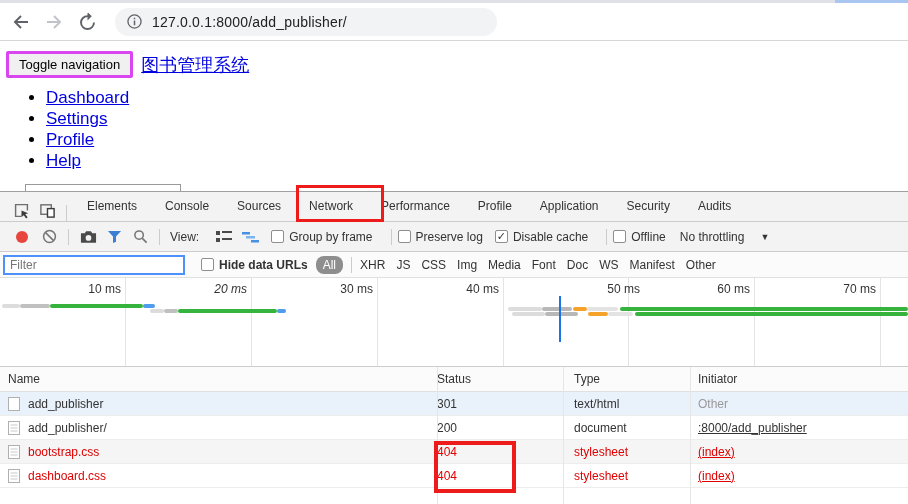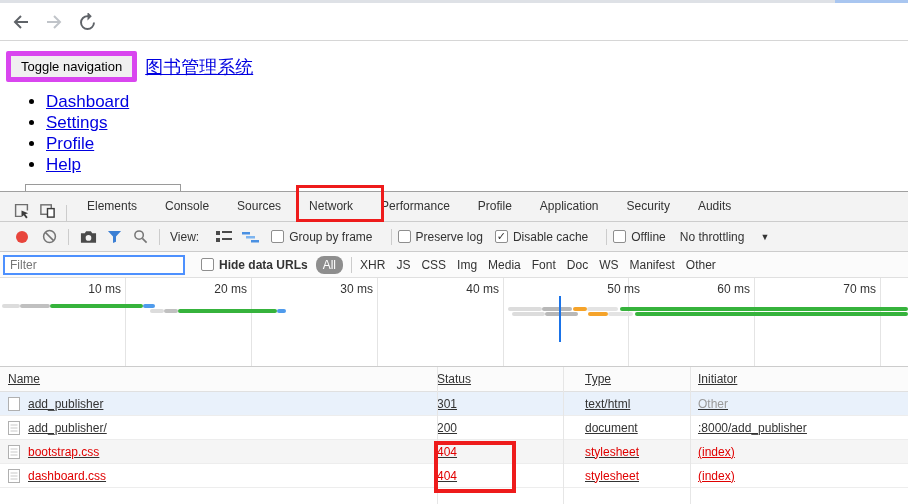--- a/index.html
+++ b/index.html
@@ -12,21 +12,21 @@
   .tabstrip .blue-seg { position:absolute; right:0; top:0; height:3px; width:73px; background:#a9c6f0; }
   .browser-bar { height:38px; background:#fff; display:flex; align-items:center; border-bottom:1px solid #d6d6d6; }
   .nav-btn { width:24px; height:24px; display:flex; align-items:center; justify-content:center; margin-left:9px; }
   .url-pill { margin-left:16px; width:382px; height:28px; background:#f1f3f4; border-radius:14px;
               display:flex; align-items:center; padding:0 12px; }
   .url-text { font-size:14px; color:#202124; margin-left:10px; letter-spacing:0.2px; }
 
   
   .page { position:relative; height:149px; background:#fff; }
   .page-header { display:flex; align-items:center; padding:10px 0 0 6px; }
-  .toggle-btn { font-size:13px; color:#000; background:#f0f0f0; border:5px solid #d946ef;
+  .toggle-btn { font-size:13px; color:#000; background:#f0f0f0; border:3px solid #d946ef;
                 border-radius:2px; padding:3px 10px; }
   .brand-link { margin-left:8px; font-size:18px; color:#0000e0; text-decoration:underline; }
   .page-nav { margin:11px 0 0 46px; list-style:disc; }
   .page-nav li { margin-bottom:4px; font-size:17px; line-height:17px; color:#000; }
   .page-nav a { color:#0000e0; text-decoration:underline; }
   .clipped-box { position:absolute; left:25px; top:143px; width:156px; height:10px;
                  border:1px solid #9a9a9a; border-bottom:none; background:#fff; }
 
   
   .devtools { position:absolute; left:0; top:191px; right:0; bottom:0; background:#fff;
@@ -55,31 +55,31 @@
                   padding:0 5px; outline:none; font-family:"Liberation Sans",sans-serif; color:#333; }
   .ftype { margin-right:11px; color:#333; white-space:nowrap; }
   .ftype.pill { background:#8e8e8e; color:#fff; border-radius:8px; padding:2px 7px; margin-right:8px; }
 
   .overview { position:relative; height:89px; border-bottom:1px solid #ccc; background:#fff; overflow:hidden; }
   .gridline { position:absolute; top:0; bottom:0; width:1px; background:#e4e4e4; }
   .tick-label { position:absolute; top:4px; width:56px; text-align:right; color:#333; font-size:12px; }
   .wseg { position:absolute; height:4px; border-radius:2px; }
   .dcl-line { position:absolute; width:2px; background:#1a73e8; }
 
-  .net-table { position:relative;text-decoration:underline; }
+  .net-table { position:relative; }
   .col-div { position:absolute; top:0; bottom:-120px; width:1px; background:#e6e6e6; z-index:1; }
   .thead { height:25px; background:#fbfbfb; border-bottom:1px solid #e0e0e0;
            display:flex; align-items:center; position:relative; }
   .th { color:#333; }
   .row { height:24px; display:flex; align-items:center; border-bottom:1px solid #ededed; position:relative; }
   .row.selected { background:#e9f1fb; }
   .row.striped { background:#f5f5f5; }
   .cell-name { width:437px; display:flex; align-items:center; padding-left:8px; }
   .cell-status { width:126px; }
-  .cell-type { width:127px; padding-left:22px; }
+  .cell-type { width:127px; padding-left:11px; }
   .cell-init { flex:1; padding-left:8px; }
   .doc-icon { margin-right:8px; flex:none; }
   .err { color:#e00000; }
   .err-link { color:#e00000; text-decoration:underline; }
   .init-link { color:#333; text-decoration:underline; }
   .init-other { color:#9a9a9a; }
 
   .annot { position:absolute; border:3px solid #ee1b1b; z-index:9; pointer-events:none; }
   .annot-network { left:296px; top:185px; width:88px; height:37px; }
   .annot-404 { left:434px; top:441px; width:82px; height:52px; border-width:4px; }
@@ -101,20 +101,28 @@
     <svg width="18" height="18" viewBox="0 0 18 18">
         <path d="M2 8h10.6L8.3 3.7l1.4-1.4L16.4 9l-6.7 6.7-1.4-1.4L12.6 10H2z" fill="#c0c4c9"></path>
       </svg>
   </span>
   <span class="nav-btn">
     <svg width="17" height="17" viewBox="0 0 16 16">
         <path d="M13.6 2.4A8 8 0 0 0 8 0v2a6 6 0 1 1-6 6H0a8 8 0 1 0 13.6-5.6z" transform="rotate(90 8 8)" fill="none"></path>
         <path d="M8 1a7 7 0 1 0 7 7h-1.8A5.2 5.2 0 1 1 8 2.8V6l4-4-4-4v3z" transform="translate(0 1)" fill="#5f6368"></path>
       </svg>
   </span>
+  <div class="url-pill">
+    <svg width="15" height="15" viewBox="0 0 16 16">
+        <circle cx="8" cy="8" r="7" fill="none" stroke="#5f6368" stroke-width="1.4"></circle>
+        <rect x="7.2" y="7" width="1.6" height="5" fill="#5f6368"></rect>
+        <rect x="7.2" y="4" width="1.6" height="1.6" fill="#5f6368"></rect>
+      </svg>
+    <span class="url-text">127.0.0.1:8000/add_publisher/</span>
+  </div>
 </div>
 
 <div class="page">
   <div class="page-header">
     <button class="toggle-btn">Toggle navigation</button>
     <a class="brand-link" href="#">图书管理系统</a>
   </div>
   <ul class="page-nav">
     <li><a href="#">Dashboard</a></li>
     <li><a href="#">Settings</a></li>
@@ -230,21 +238,21 @@
 
   <div class="overview">
     <div class="gridline" style="left:125px;"></div>
     <div class="gridline" style="left:251px;"></div>
     <div class="gridline" style="left:377px;"></div>
     <div class="gridline" style="left:503px;"></div>
     <div class="gridline" style="left:628px;"></div>
     <div class="gridline" style="left:754px;"></div>
     <div class="gridline" style="left:880px;"></div>
     <div class="tick-label" style="left:65px;">10 ms</div>
-    <div class="tick-label" style="left:191px;">20 ms</div>
+    <div class="tick-label" style="left:191px;font-style:italic;">20 ms</div>
     <div class="tick-label" style="left:317px;">30 ms</div>
     <div class="tick-label" style="left:443px;">40 ms</div>
     <div class="tick-label" style="left:584px;">50 ms</div>
     <div class="tick-label" style="left:694px;">60 ms</div>
     <div class="tick-label" style="left:820px;">70 ms</div>
 
     <div class="wseg" style="left:2px;  top:26px; width:18px; background:#dcdcdc;"></div>
     <div class="wseg" style="left:20px; top:26px; width:30px; background:#c0c0c0;"></div>
     <div class="wseg" style="left:50px; top:26px; width:93px; background:#36b33c;"></div>
     <div class="wseg" style="left:143px;top:26px; width:12px; background:#4f9bec;"></div>

